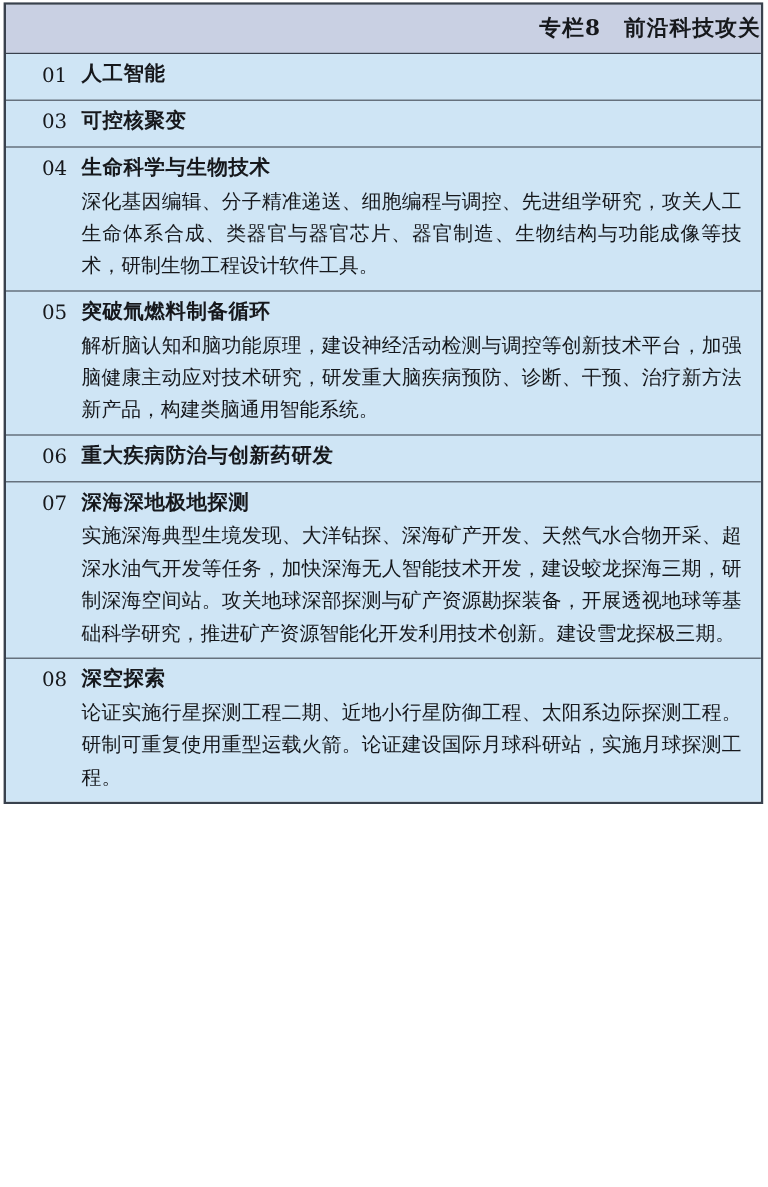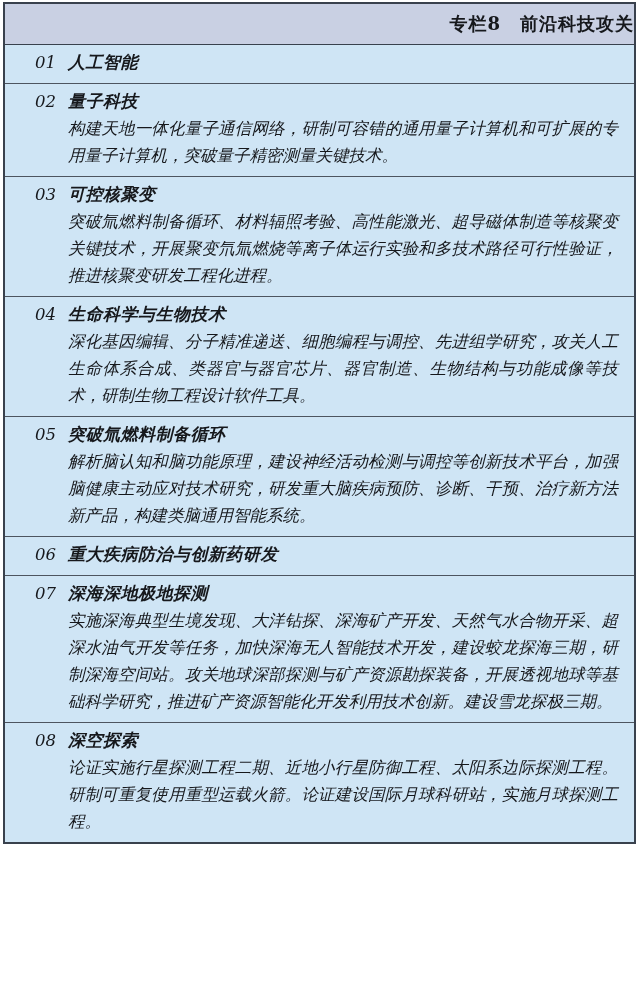--- a/index.html
+++ b/index.html
@@ -27,21 +27,20 @@
     font-weight: bold;
     letter-spacing: 1px;
     border-bottom: 1px solid #39414d;
   }
   .sections {
     background: #cfe5f5;
   }
   .section {
     padding: 4px 16px 7px 30px;
     border-top: 1px solid #4d5560;
-    font-style: italic;
   }
   .section:first-child {
     border-top: none;
   }
   .section-head {
     display: flex;
     line-height: 27px;
     font-size: 17px;
   }
   .section-num {
@@ -69,34 +68,26 @@
   <div class="box-header">专栏8　前沿科技攻关</div>
   <div class="sections">
 
     <div class="section">
       <div class="section-head">
         <span class="section-num">01</span>
         <span class="section-title">人工智能</span>
       </div>
     </div>
 
-    <div class="section">
-      <div class="section-head">
-        <span class="section-num">02</span>
-        <span class="section-title">量子科技</span>
-      </div>
-      <div class="section-body">构建天地一体化量子通信网络，研制可容错的通用量子计算机和可扩展的专用量子计算机，突破量子精密测量关键技术。</div>
-    </div>
 
     <div class="section">
       <div class="section-head">
         <span class="section-num">03</span>
         <span class="section-title">可控核聚变</span>
       </div>
-      <div class="section-body">突破氚燃料制备循环、材料辐照考验、高性能激光、超导磁体制造等核聚变关键技术，开展聚变氘氚燃烧等离子体运行实验和多技术路径可行性验证，推进核聚变研发工程化进程。</div>
     </div>
 
     <div class="section">
       <div class="section-head">
         <span class="section-num">04</span>
         <span class="section-title">生命科学与生物技术</span>
       </div>
       <div class="section-body">深化基因编辑、分子精准递送、细胞编程与调控、先进组学研究，攻关人工生命体系合成、类器官与器官芯片、器官制造、生物结构与功能成像等技术，研制生物工程设计软件工具。</div>
     </div>
 

